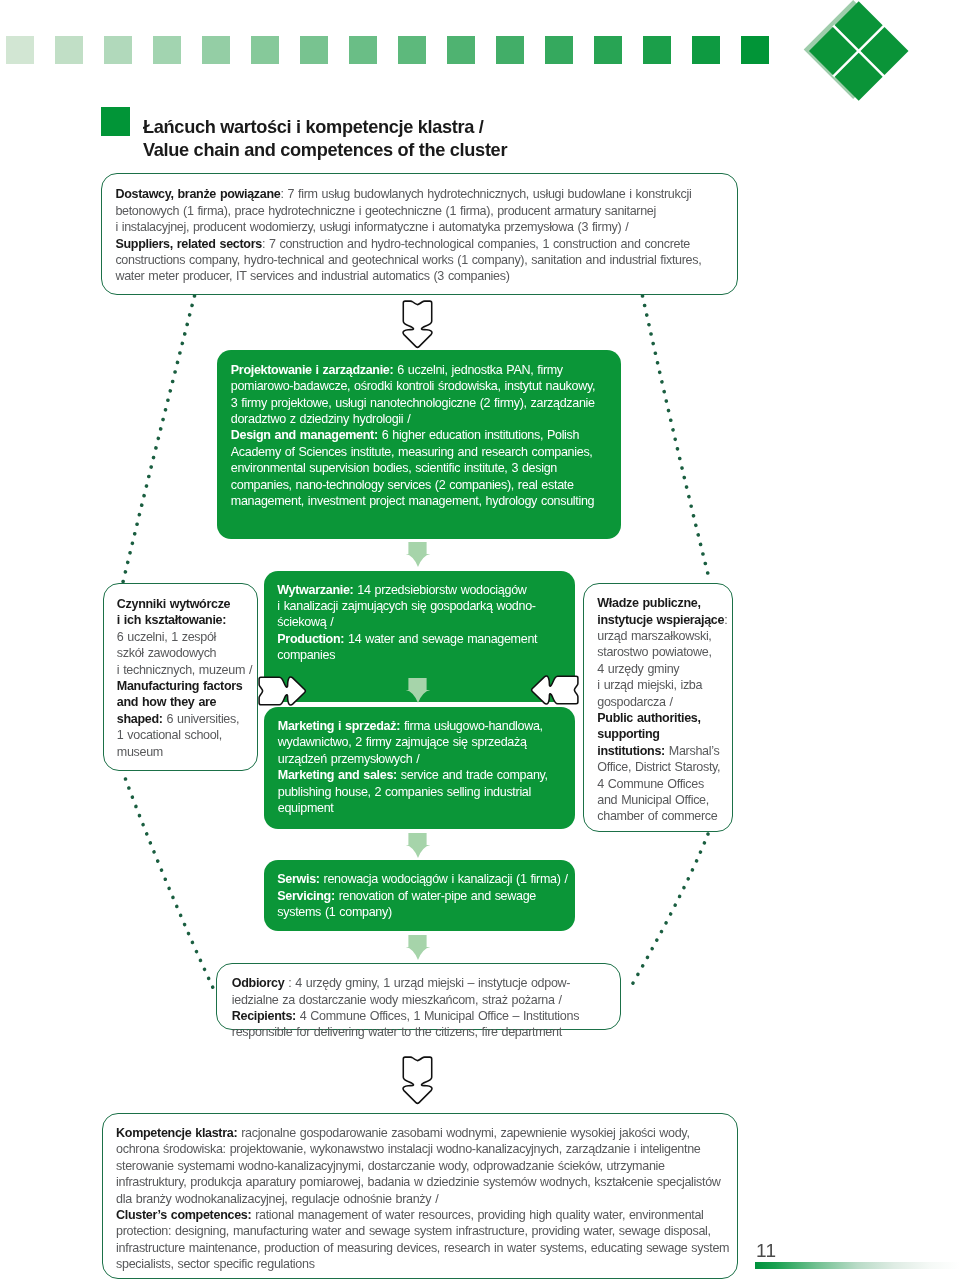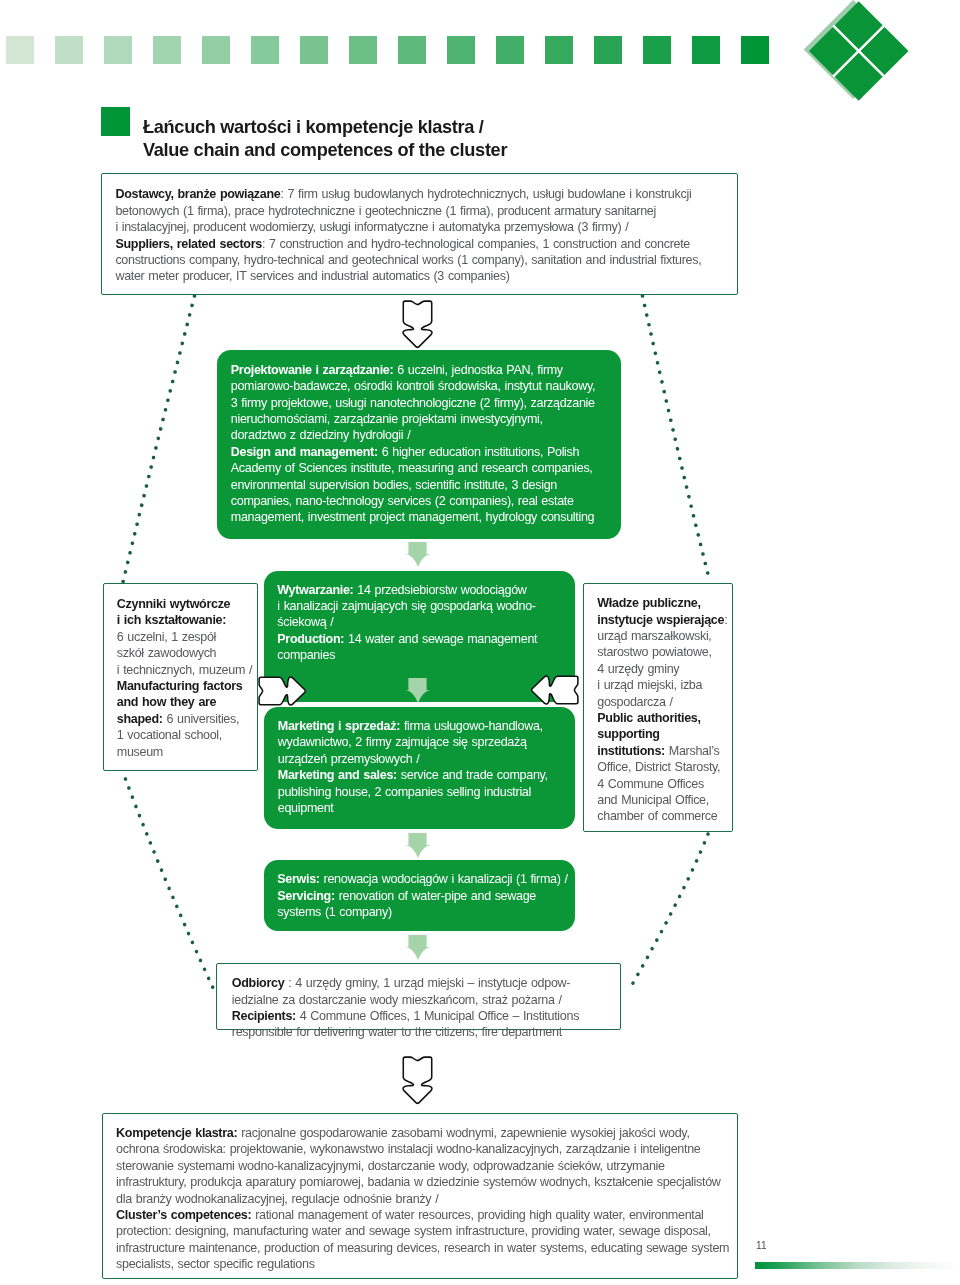--- a/index.html
+++ b/index.html
@@ -18,21 +18,21 @@
   
   #title-square{left:101px;top:107px;width:29px;height:29px;background:#019537;}
   #title-text{left:143px;top:116px;width:620px;font-size:18.2px;font-weight:bold;
       line-height:22.6px;color:#1a1a1a;letter-spacing:-0.33px;}
 
   
   #connectors{left:0;top:0;pointer-events:none;}
 
   
   .box{box-sizing:border-box;}
-  .box.outline{border:1.5px solid #1b7047;border-radius:2px;background:#fff;}
+  .box.outline{border:1.5px solid #1b7047;border-radius:16px;background:#fff;}
   .box.green{background:#0b9638;border-radius:14px;color:#ffffff;}
 
   .txt{position:absolute;color:#58595b;font-size:12.55px;line-height:16.4px;
        letter-spacing:-0.32px;word-spacing:0.7px;white-space:nowrap;}
   .txt b{color:#1a1a1a;font-weight:bold;}
   .box.green .txt{color:#ffffff;}
   .box.green .txt b{color:#ffffff;}
 
   
   #box-suppliers{left:101px;top:173px;width:637px;height:122px;}
@@ -56,21 +56,21 @@
   #box-servicing{left:264px;top:860px;width:311px;height:71px;}
   #box-servicing .txt{left:13.3px;top:11.4px;}
 
   #box-recipients{left:216px;top:963px;width:405px;height:67px;}
   #box-recipients .txt{left:14.8px;top:11.2px;}
 
   #box-competences{left:102px;top:1113px;width:636px;height:166px;}
   #box-competences .txt{left:13.1px;top:11.0px;}
 
   
-  #page-num{left:756px;top:1240px;font-size:10px;color:#4a4a4a;letter-spacing:0.3px;}
+  #page-num{left:756px;top:1240px;font-size:19px;color:#4a4a4a;letter-spacing:0.3px;}
   #bottom-rule{left:755px;top:1261.5px;width:205px;height:7.5px;
       background:linear-gradient(90deg,#00913c 0%,#19a050 10%,#71c091 30%,#b9dbc7 50%,#dfecE4 68%,#f5f9f6 85%,#ffffff 100%);}
 </style>
 </head>
 <body>
 
 <div class="abs" id="header-squares">
     <i style="left: 6px; background: rgb(210, 230, 211);"></i>
     <i style="left: 55px; background: rgb(193, 223, 198);"></i>
     <i style="left: 104px; background: rgb(177, 217, 187);"></i>
@@ -127,21 +127,20 @@
         <div><b>Suppliers, related sectors</b><span>: 7 construction and hydro-technological companies, 1 construction and concrete</span></div>
         <div><span>constructions company, hydro-technical and geotechnical works (1 company), sanitation and industrial fixtures,</span></div>
         <div><span>water meter producer, IT services and industrial automatics (3 companies)</span></div>
       </div>
     </div>
     <div class="abs box green" id="box-design">
       <div class="txt">
         <div><b>Projektowanie i zarządzanie:</b><span> 6 uczelni, jednostka PAN, firmy</span></div>
         <div><span>pomiarowo-badawcze, ośrodki kontroli środowiska, instytut naukowy,</span></div>
         <div><span>3 firmy projektowe, usługi nanotechnologiczne (2 firmy), zarządzanie</span></div>
-        <div><span>nieruchomościami, zarządzanie projektami inwestycyjnymi,</span></div>
         <div><span>doradztwo z dziedziny hydrologii /</span></div>
         <div><b>Design and management:</b><span> 6 higher education institutions, Polish</span></div>
         <div><span>Academy of Sciences institute, measuring and research companies,</span></div>
         <div><span>environmental supervision bodies, scientific institute, 3 design</span></div>
         <div><span>companies, nano-technology services (2 companies), real estate</span></div>
         <div><span>management, investment project management, hydrology consulting</span></div>
       </div>
     </div>
     <div class="abs box outline" id="box-factors">
       <div class="txt">

